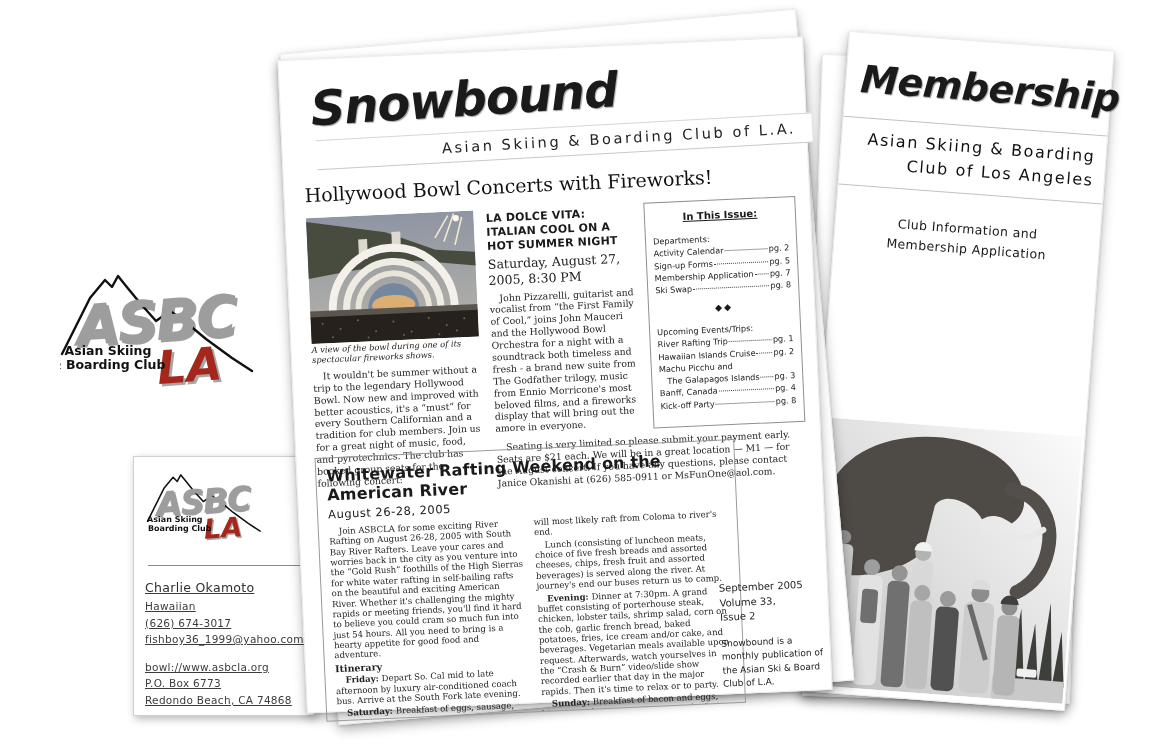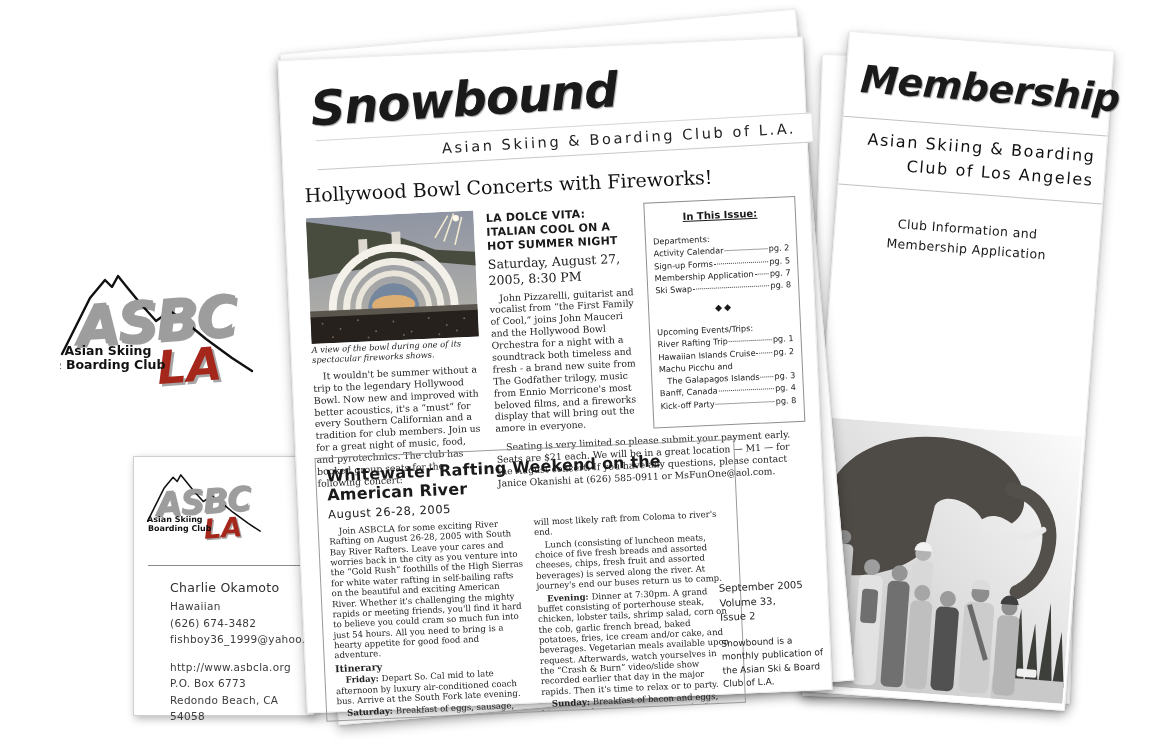--- a/index.html
+++ b/index.html
@@ -71,21 +71,21 @@
           line-height:1.6;letter-spacing:.4px;}
   .br-photo{position:absolute;left:10px;right:2px;top:386px;height:268px;}
   .br-photo svg{width:100%;height:100%;display:block;}
 
   
   .logo-main{position:absolute;left:60px;top:266px;width:262px;height:152px;}
   .biz-card{position:absolute;left:133px;top:456px;width:180px;height:258px;background:#fff;
             border:1px solid #cfcfcf;box-shadow:2px 3px 8px rgba(0,0,0,.28);}
   .card-logo{display:block;margin:12px auto 0 auto;}
   .card-hr{border:none;border-top:1px solid #8a8a8a;margin:6px 14px 12px 14px;}
-  .card-text{padding-left:36px;font-size:10.5px;line-height:1.55;color:#3c3c3c;letter-spacing:.3px;}
+  .card-text{padding-left:11px;font-size:10.5px;line-height:1.55;color:#3c3c3c;letter-spacing:.3px;text-decoration:underline;}
   .card-name{font-size:12.5px;color:#2e2e2e;margin-bottom:1px;}
   .card-gap{height:12px;}
 </style>
 </head>
 <body>
 
 <div class="stage">
 
   <div class="logo-main">
     <svg viewBox="0 0 262 152" width="262" height="152">
@@ -106,26 +106,26 @@
       <text x="16" y="74" font-family="DejaVu Sans, sans-serif" font-style="italic" font-weight="700" font-size="56" letter-spacing="-2" fill="#9d9d9d" transform="rotate(-4 95 55)">ASBC</text>
       <text x="97" y="116" font-family="DejaVu Sans, sans-serif" font-style="italic" font-weight="700" font-size="46" fill="rgba(0,0,0,.35)" transform="translate(2.5,2.5) rotate(-4 125 100)">LA</text>
       <text x="97" y="116" font-family="DejaVu Sans, sans-serif" font-style="italic" font-weight="700" font-size="46" fill="#a5271c" transform="rotate(-4 125 100)">LA</text>
       <text x="48" y="89" text-anchor="middle" font-family="DejaVu Sans, sans-serif" font-weight="700" font-size="13.5" fill="#111">Asian Skiing</text>
       <text x="48" y="104" text-anchor="middle" font-family="DejaVu Sans, sans-serif" font-weight="700" font-size="13.5" fill="#111">&amp; Boarding Club</text>
     </svg>
     <hr class="card-hr">
     <div class="card-text">
       <div class="card-name">Charlie Okamoto</div>
       <div>Hawaiian</div>
-      <div>(626) 674-3482</div>
+      <div>(626) 674-3017</div>
       <div>fishboy36_1999@yahoo.com</div>
       <div class="card-gap"></div>
-      <div>http://www.asbcla.org</div>
+      <div>bowl://www.asbcla.org</div>
       <div>P.O. Box 6773</div>
-      <div>Redondo Beach, CA 54058</div>
+      <div>Redondo Beach, CA 74868</div>
     </div>
   </div>
 
   <div class="sheet news-back"></div>
 
   <div class="sheet news-front">
     <div class="nl-title">Snowbound</div>
     <div class="nl-band">
       <span>Asian Skiing &amp; Boarding Club of L.A.</span>
     </div>

